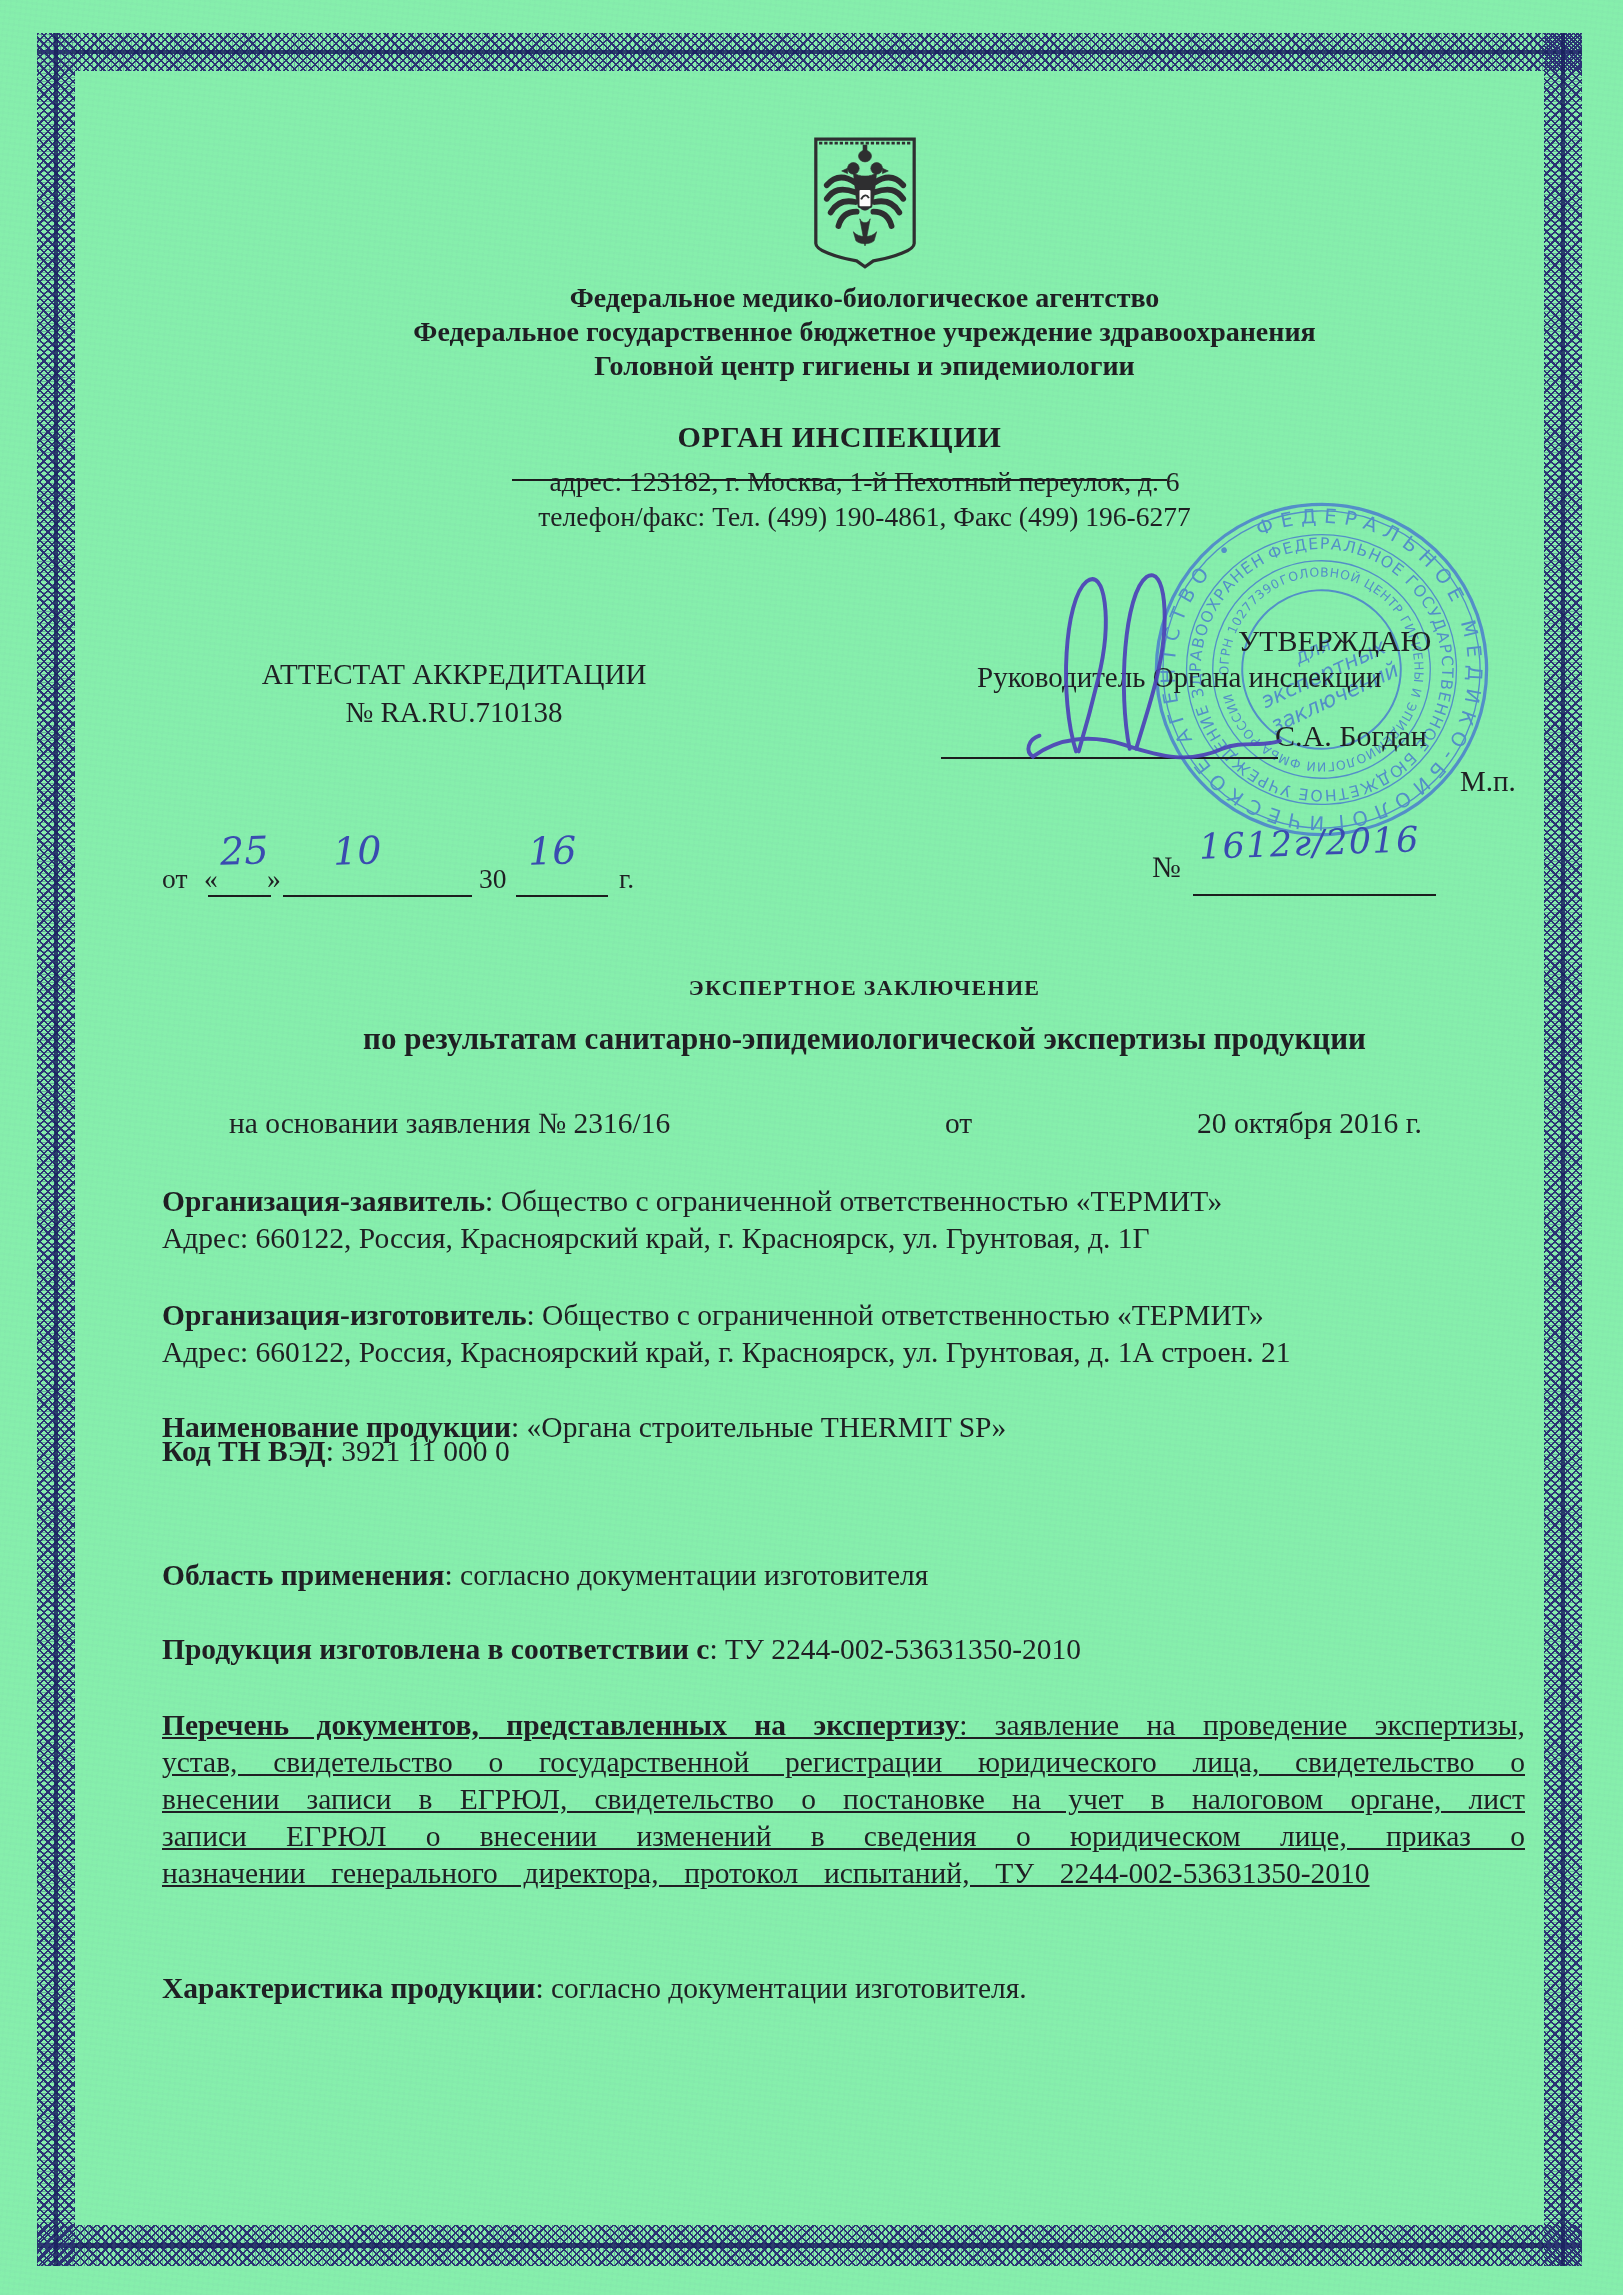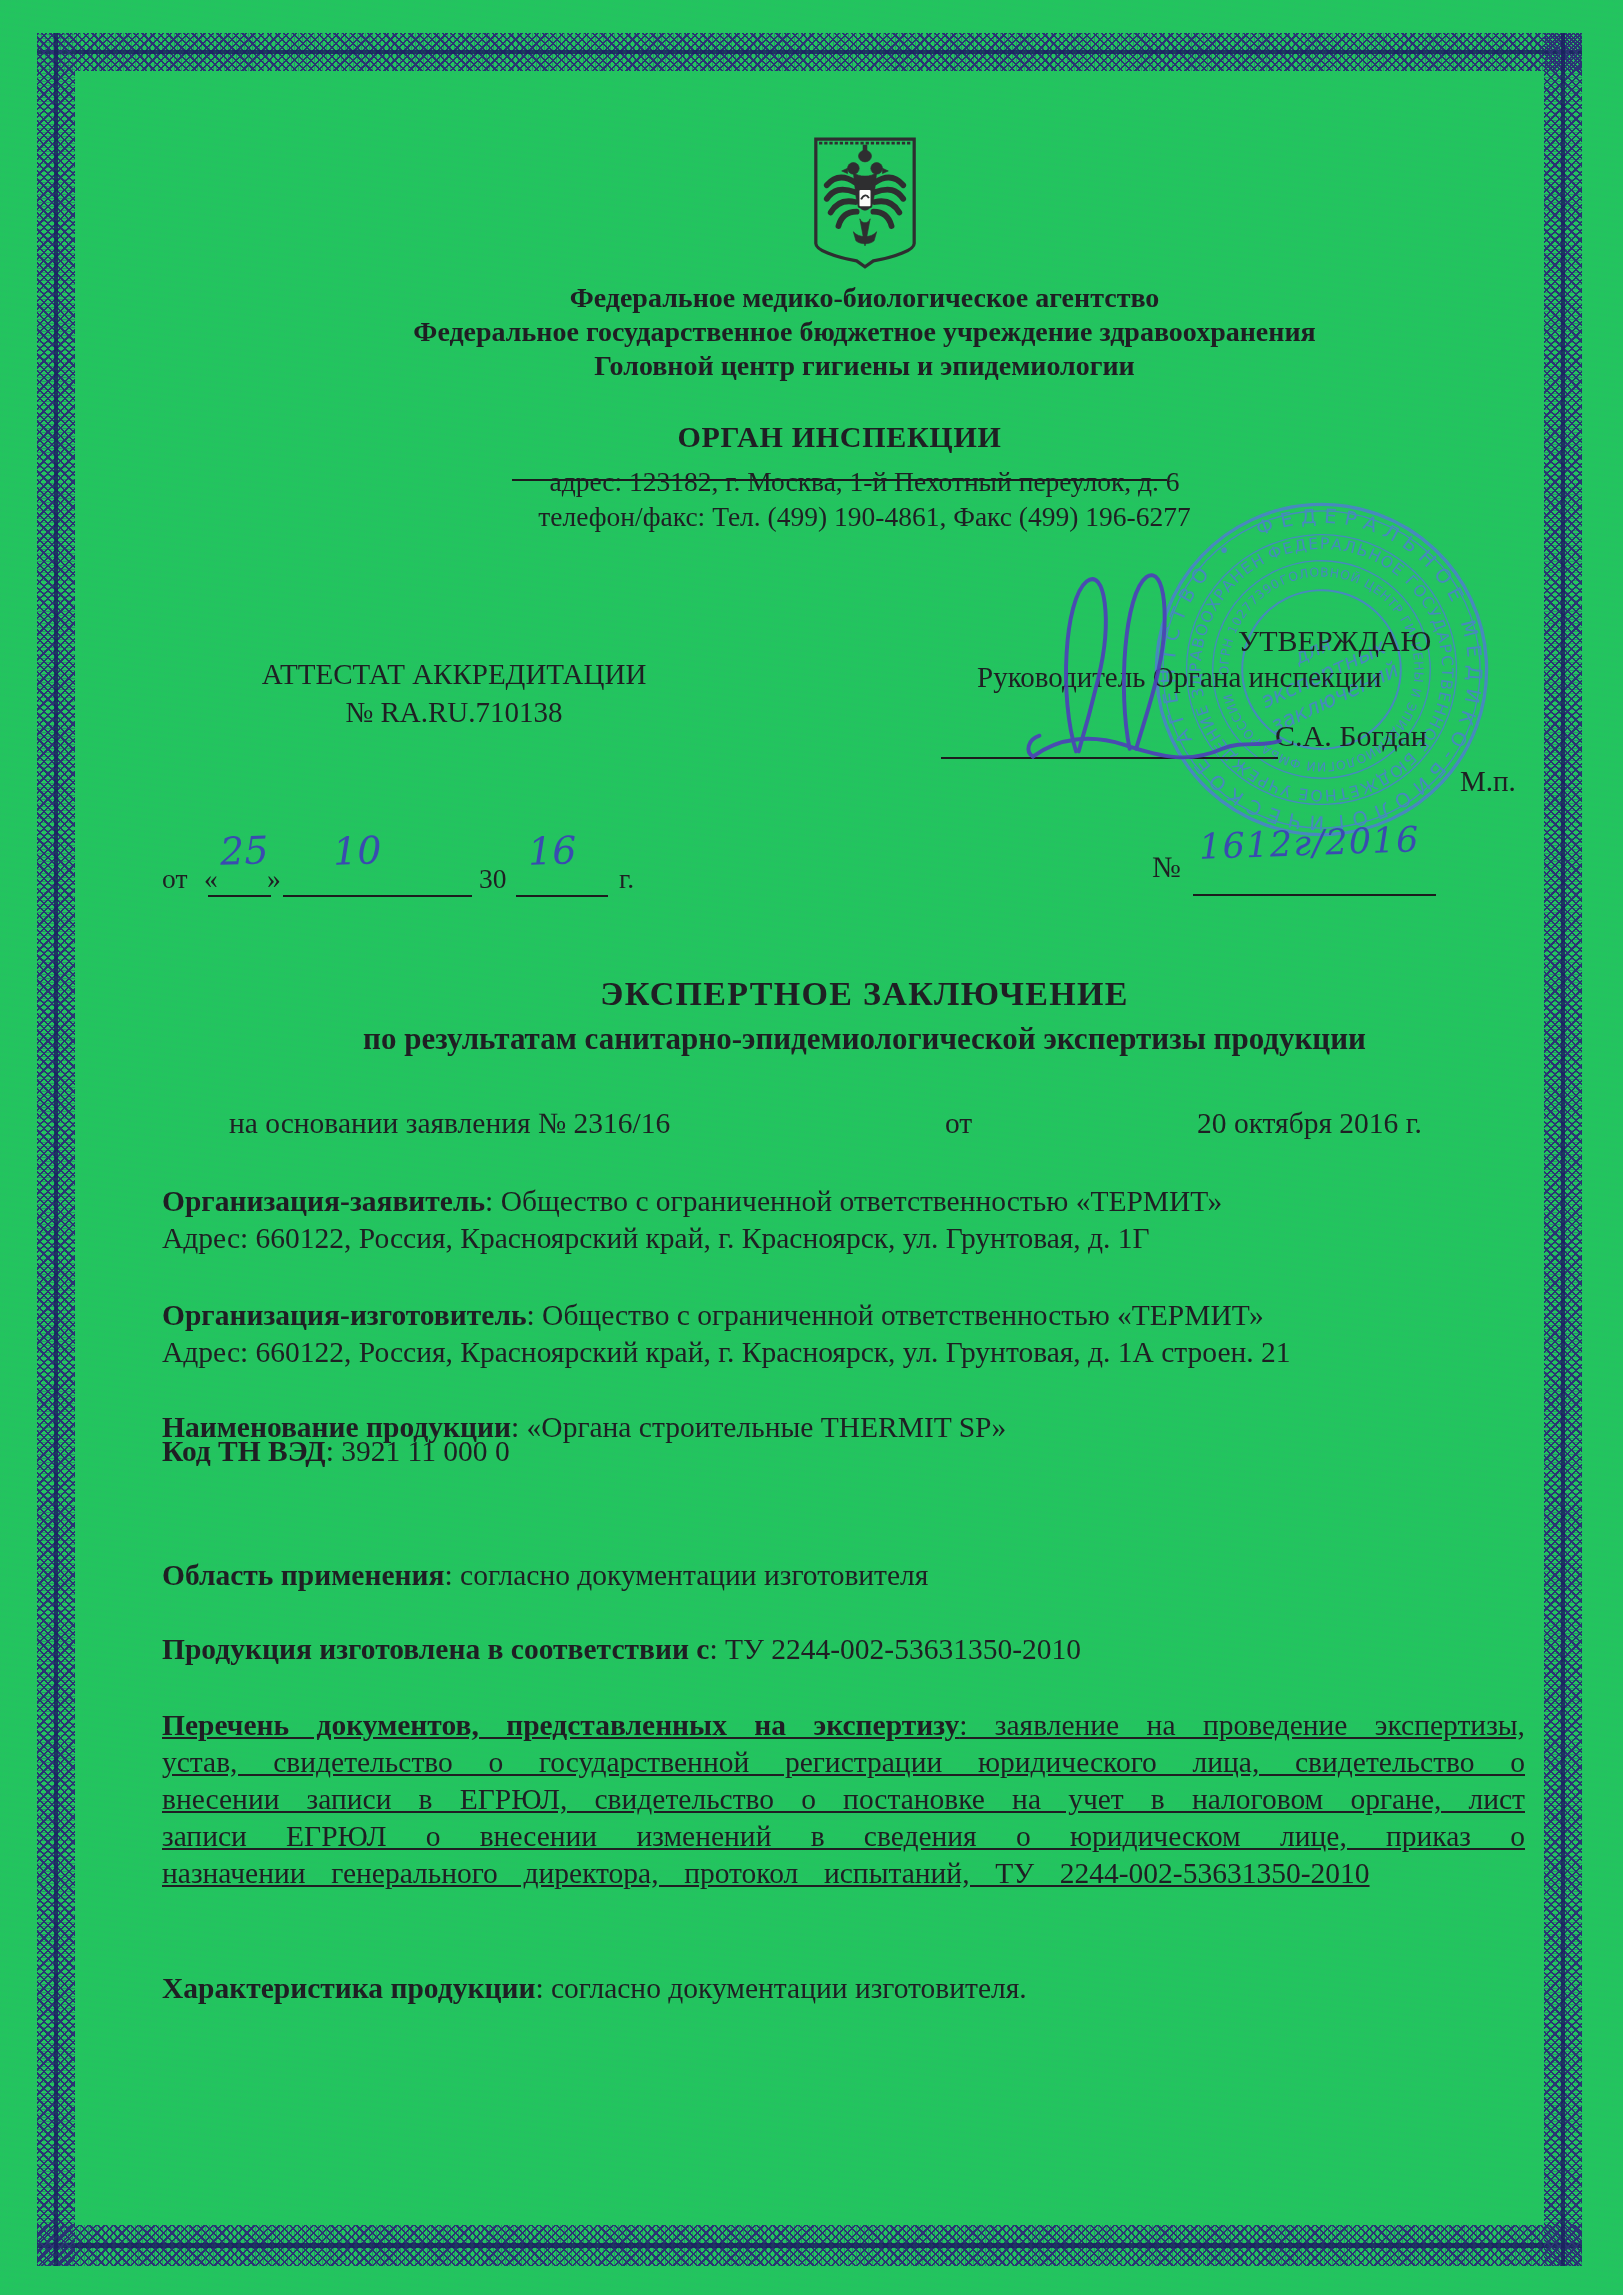--- a/index.html
+++ b/index.html
@@ -1,19 +1,19 @@
 <!DOCTYPE html>
 <html style="font-size:10.5px"><head>
 <meta charset="utf-8">
 <style>
   html,body{margin:0;padding:0;background:#ffffff;}
   .page{
     position:relative;
     width:1623px;height:2295px;
-    background:#22c55e;
+    background:#86efac;
     overflow:hidden;
     font-family:"Liberation Serif","DejaVu Serif",serif;
     color:#1f1f23;
   }
   .page::before{
     content:"";position:absolute;inset:0;pointer-events:none;z-index:0;
     background:
       repeating-linear-gradient(7deg, rgba(90,110,170,.025) 0 2.6px, transparent 2.6px 5.9px),
       repeating-linear-gradient(97deg, rgba(120,120,150,.02) 0 2px, transparent 2px 5.2px);
   }
@@ -63,21 +63,21 @@
 
   .uline{position:absolute;height:30px;border-bottom:2.6px solid #1c1c1e;z-index:3;}
   .printed{font-size:27.5px;}
   .hand{
     font-family:"DejaVu Serif",serif;font-style:italic;
     color:#3a4bb0;z-index:4;transform:rotate(-2deg);
   }
   .hand.big{font-size:38px;}
   .hand.num{font-size:35px;letter-spacing:1.3px;}
 
-  .doc-title{font-size:34px;font-weight:700;letter-spacing:1.3px;}
+  .doc-title{font-size:22px;font-weight:700;letter-spacing:1.3px;}
   .doc-sub{font-size:31px;font-weight:700;}
 
   .basis{font-size:29.5px;}
 
   .para{position:absolute;left:162px;width:1363px;font-size:29.5px;line-height:37px;z-index:3;}
   .para b{font-weight:700;}
   .justify{text-align:justify;word-spacing:18.3px;white-space:normal;text-decoration:underline;}
 
   .stamp-svg{position:absolute;left:1142px;top:490px;width:359px;height:359px;z-index:2;opacity:.88;}
   .sig-svg{position:absolute;left:1013px;top:541px;width:296px;height:230px;z-index:4;}

